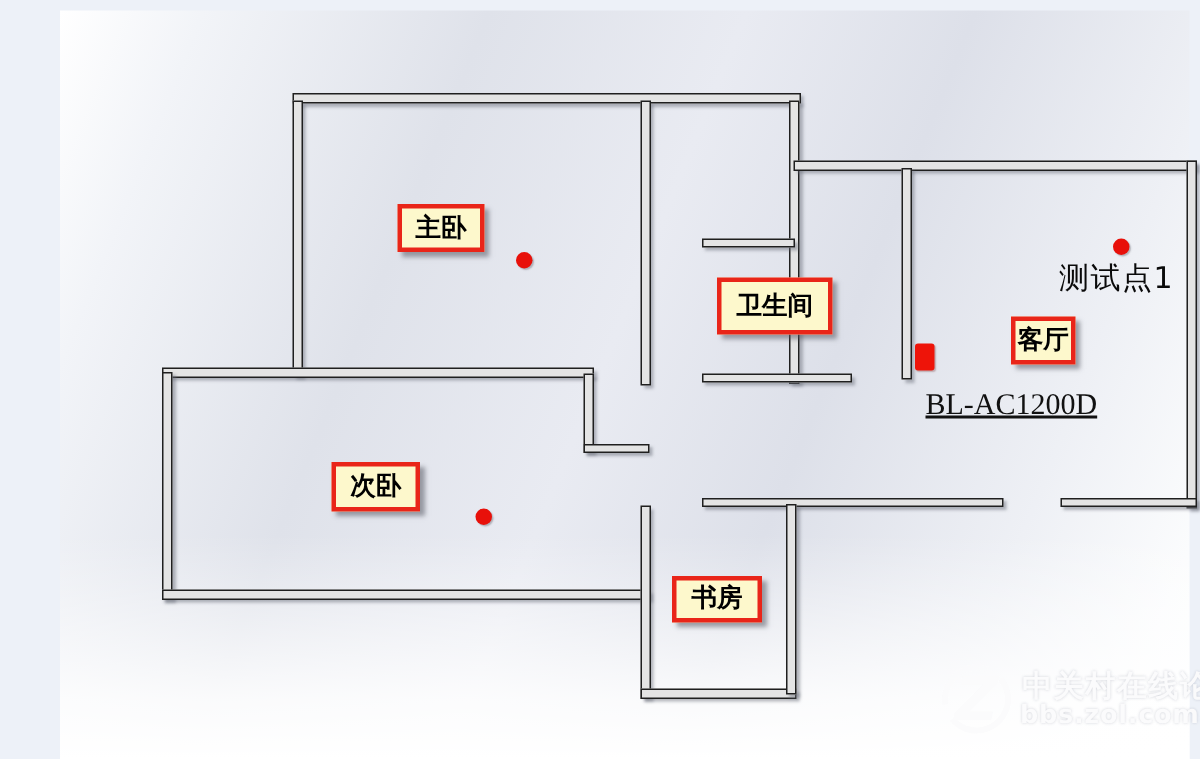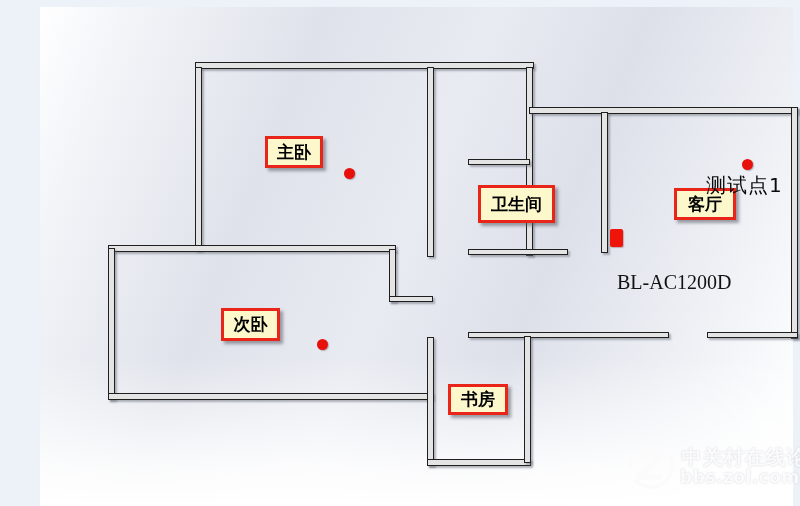--- a/index.html
+++ b/index.html
@@ -41,22 +41,22 @@
     position:absolute; font-size:20px; color:#0a0a0a; white-space:nowrap;
     letter-spacing:1px;
   }
 
   
   .router-dot {
     position:absolute; left:570px; top:222px; width:13px; height:18px;
     background:#ee1409; border-radius:2px; box-shadow:1px 1px 1px rgba(120,60,60,0.35);
   }
   .router-label {
-    position:absolute; left:577px; top:264px; font-family:"Liberation Serif", serif;
-    font-size:20px; color:#111; white-space:nowrap;
+    position:absolute; left:577px; top:252px; font-family:"Liberation Serif", serif;
+    font-size:20px; color:#111; white-space:nowrap;text-decoration:underline;
   }
 
   
   .watermark {
     position:absolute; left:586px; top:434px; display:flex; align-items:center;
     color:#fbfbfc; opacity:0.95;
   }
   .wm-logo { width:50px; height:50px; flex:0 0 auto; }
   .wm-text { margin-left:4px; text-shadow:0 0 2px rgba(165,170,182,0.55); }
   .wm-line1 { font-size:20px; font-weight:bold; letter-spacing:1px; line-height:22px; }
@@ -87,21 +87,21 @@
     <div class="wall" style="left:387px; top:330px; width:7px;   height:129px;"></div>
     <div class="wall" style="left:387px; top:452px; width:104px; height:7px;"></div>
     <div class="wall" style="left:484px; top:329px; width:7px;   height:127px;"></div>
 
     <div class="room-label" style="left:225px; top:129px; width:58px; height:32px;">
       <span>主卧</span>
     </div>
     <div class="room-label" style="left:402px; top:178px; width:77px; height:38px;margin-left:36px;">
       <span>卫生间</span>
     </div>
-    <div class="room-label" style="left:634px; top:181px; width:62px; height:32px;">
+    <div class="room-label" style="left:634px; top:204px; width:43px; height:32px;">
       <span>客厅</span>
     </div>
     <div class="room-label" style="left:408px; top:377px; width:60px; height:31px;">
       <span>书房</span>
     </div>
     <div class="room-label" style="left:181px; top:301px; width:59px; height:33px;">
       <span>次卧</span>
     </div>
 
     <div class="dot" style="left:702px; top:152px;"></div>

